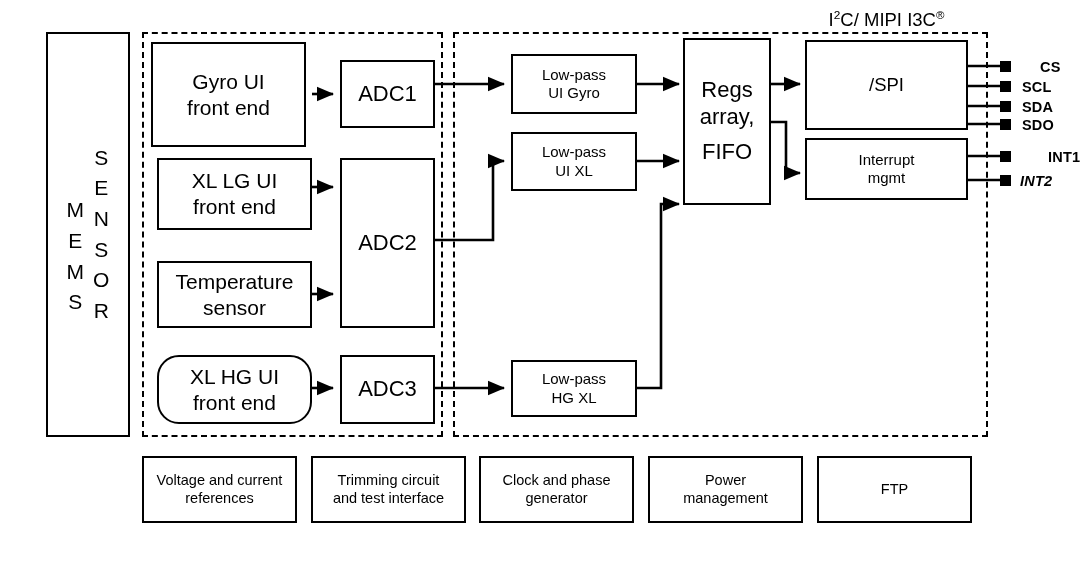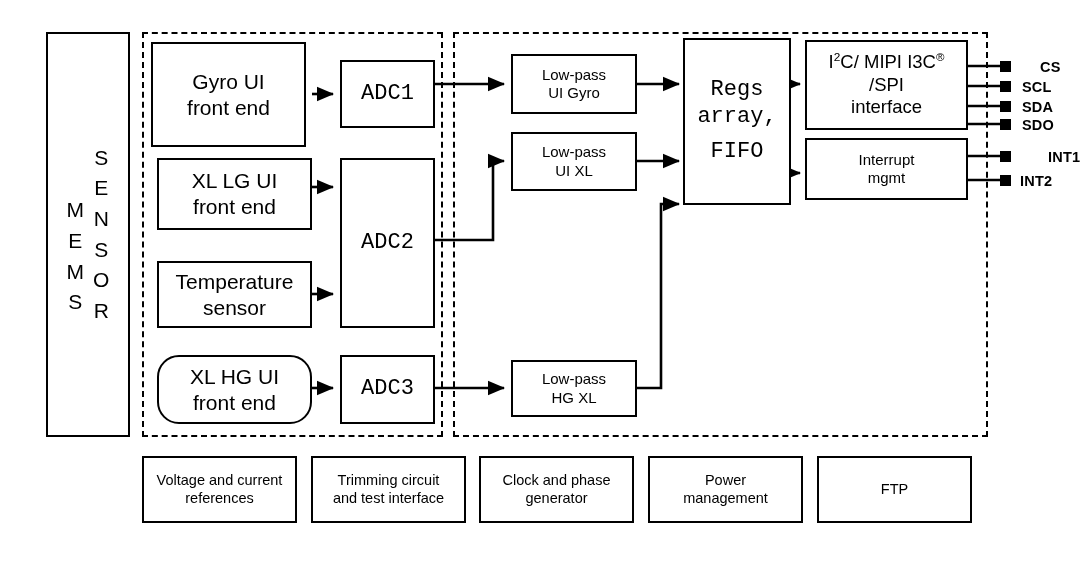--- a/index.html
+++ b/index.html
@@ -40,21 +40,21 @@
     position: absolute;
     box-sizing: border-box;
     border: 2.5px dashed #000000;
     background: transparent;
     z-index: 1;
   }
   
   .t-sm  { font-size: 14.5px; }
   .t-md  { font-size: 15px; align-items: center; }
   .t-lg  { font-size: 21px; }
-  .t-xl  { font-size: 22px; font-family: Liberation Mono, monospace; }
+  .t-xl  { font-size: 22px; }
 
   
   #mems-sensor-block {
     display: block;
     padding: 0;
   }
   .vstack-wrap {
     position: absolute;
     left: 0;
     top: 0;
@@ -218,28 +218,28 @@
   <div class="box t-md" style="left:511px; top:132px; width:126px; height:59px;">
     <span class="lbl">Low-pass
 UI XL</span>
   </div>
 
   <div class="box t-md" style="left:511px; top:360px; width:126px; height:57px;">
     <span class="lbl">Low-pass
 HG XL</span>
   </div>
 
-  <div class="box t-xl" style="left:683px; top:38px; width:108px; height:167px; flex-direction:column; gap:0;">
+  <div class="box t-xl" style="left:683px; top:38px; width:88px; height:167px; flex-direction:column; gap:0;">
     <span>Regs</span>
     <span>array,</span>
     <span style="height:9px;"></span>
     <span>FIFO</span>
   </div>
 
-  <div class="box" style="left:805px; top:40px; width:163px; height:90px; flex-direction:column; font-size:18.5px; line-height:1.24;">
+  <div class="box" style="left:805px; top:40px; width:163px; height:90px; flex-direction:column; font-size:18.5px; line-height:1.24;gap:42px;">
     <span id="iface-l1">I<sup class="sub2">2</sup>C/ MIPI I3C<sup class="reg">®</sup></span>
     <span>/SPI</span>
     <span>interface</span>
   </div>
 
   <div class="box t-md" style="left:805px; top:138px; width:163px; height:62px;">
     <span class="lbl">Interrupt
 mgmt</span>
   </div>
 
@@ -248,21 +248,21 @@
   <div class="pad" style="left:1000px; top:101px;"></div>
   <div class="pad" style="left:1000px; top:119px;"></div>
   <div class="pad" style="left:1000px; top:151px;"></div>
   <div class="pad" style="left:1000px; top:175px;"></div>
 
   <div class="pinlabel" style="left:1022px; top:59px;margin-left:18px;">CS</div>
   <div class="pinlabel" style="left:1022px; top:79px;">SCL</div>
   <div class="pinlabel" style="left:1022px; top:99px;">SDA</div>
   <div class="pinlabel" style="left:1022px; top:117px;">SDO</div>
   <div class="pinlabel thin" style="left:1048px; top:149px;">INT1</div>
-  <div class="pinlabel thin" style="left:1020px; top:173px;">INT2</div>
+  <div class="pinlabel thin" style="left:1020px; top:173px;font-style:italic;">INT2</div>
 
   <div class="box t-sm" style="left:142px; top:456px; width:155px; height:67px;">
     <span class="lbl">Voltage and current
 references</span>
   </div>
 
   <div class="box t-sm" style="left:311px; top:456px; width:155px; height:67px;">
     <span class="lbl">Trimming circuit
 and test interface</span>
   </div>

